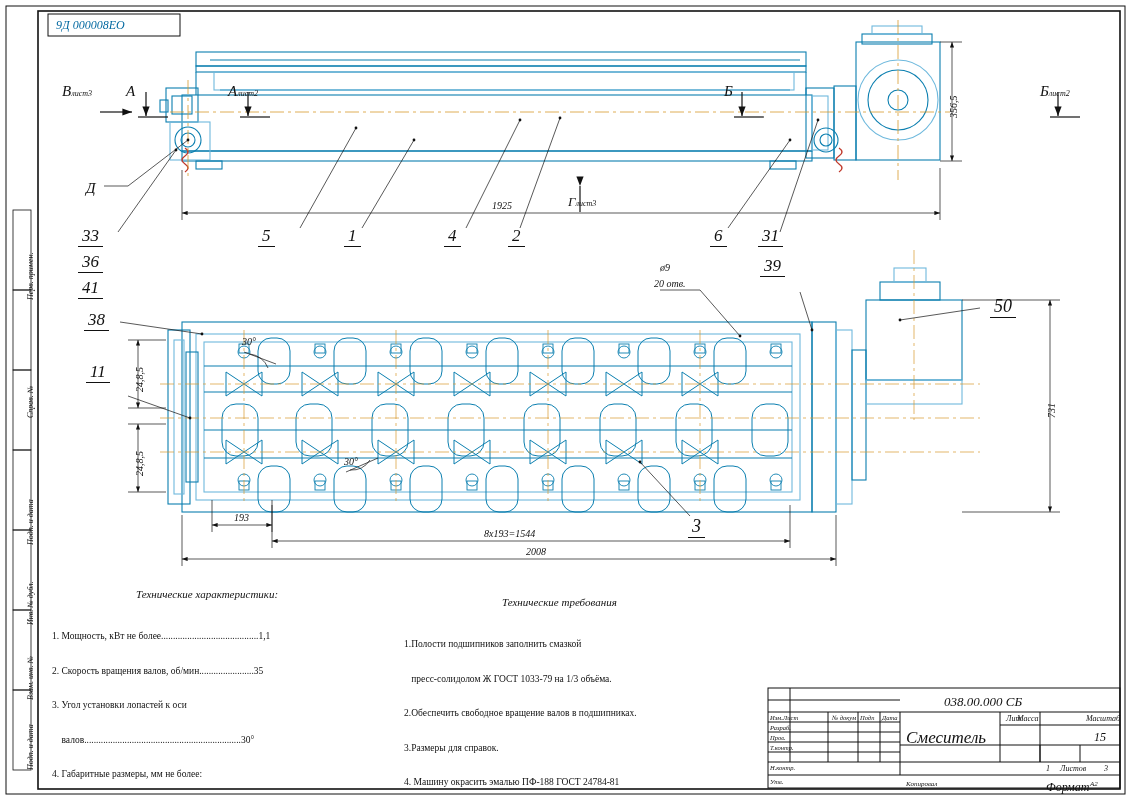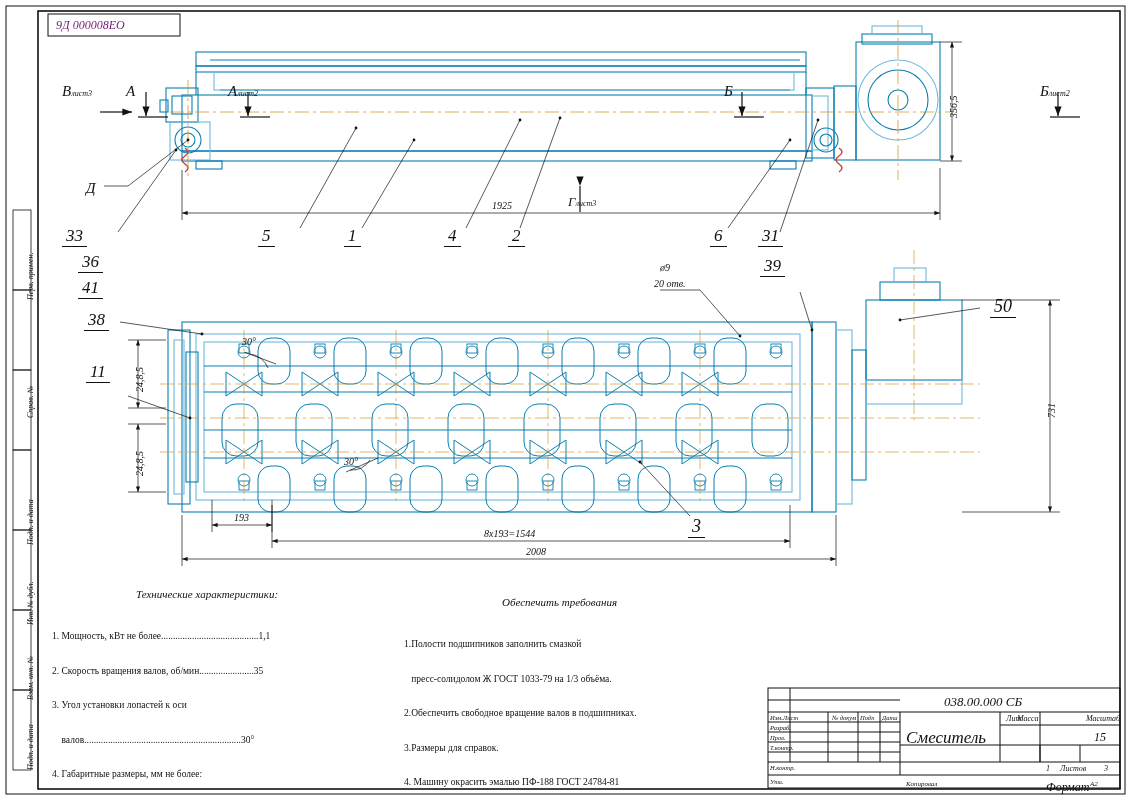--- a/index.html
+++ b/index.html
@@ -1,19 +1,19 @@
 <!DOCTYPE html>
 <html><head>
 <meta charset="utf-8">
 <style>
   html,body{margin:0;padding:0;background:#fff;}
   body{width:1131px;height:800px;font-family:"Liberation Sans",sans-serif;overflow:hidden;}
   #sheet{position:relative;width:1131px;height:800px;background:#ffffff;}
   .abs{position:absolute;}
-  .txt{font-family:"Liberation Serif",serif;color:#701a75;white-space:pre;}
+  .txt{font-family:"Liberation Serif",serif;color:#0369a1;white-space:pre;}
   .it{font-style:italic;}
   svg{position:absolute;left:0;top:0;}
   .lbl{font-family:"Liberation Serif",serif;font-style:italic;color:#111;white-space:pre;}
   .xs{font-size:8px;}
   .dimtxt{font-family:"Liberation Serif",serif;font-style:italic;font-size:10px;color:#111;}
   .techlist{font-family:"Liberation Serif",serif;font-size:9.5px;color:#111;line-height:11.5px;white-space:pre;}
   .rot{transform-origin:0 0;}
 </style>
 </head>
 <body>
@@ -361,21 +361,21 @@
   <div class="abs dimtxt" style="left:234px;top:512px;">193</div>
   <div class="abs dimtxt" style="left:484px;top:528px;">8х193=1544</div>
   <div class="abs dimtxt" style="left:526px;top:546px;">2008</div>
   <div class="abs dimtxt rot" style="left:134px;top:392px;transform:rotate(-90deg);">24,8,5</div>
   <div class="abs dimtxt rot" style="left:134px;top:476px;transform:rotate(-90deg);">24,8,5</div>
   <div class="abs dimtxt" style="left:660px;top:262px;">ø9</div>
   <div class="abs dimtxt" style="left:654px;top:278px;">20 отв.</div>
   <div class="abs dimtxt" style="left:242px;top:336px;">30°</div>
   <div class="abs dimtxt" style="left:344px;top:456px;">30°</div>
 
-  <div class="abs" style="left:62px;top:226px;">
+  <div class="abs" style="left:78px;top:226px;">
     <div class="lbl" style="font-size:17px;border-bottom:1.2px solid #111;padding:0 4px;">33</div>
   </div>
   <div class="abs" style="left:78px;top:252px;">
     <div class="lbl" style="font-size:17px;border-bottom:1.2px solid #111;padding:0 4px;">36</div>
   </div>
   <div class="abs" style="left:78px;top:278px;">
     <div class="lbl" style="font-size:17px;border-bottom:1.2px solid #111;padding:0 4px;">41</div>
   </div>
   <div class="abs" style="left:84px;top:310px;">
     <div class="lbl" style="font-size:17px;border-bottom:1.2px solid #111;padding:0 4px;">38</div>
@@ -416,21 +416,21 @@
     <div>1. Мощность, кВт не более.........................................1,1</div>
     <div>2. Скорость вращения валов, об/мин.......................35</div>
     <div>3. Угол установки лопастей к оси</div>
     <div>    валов..................................................................30°</div>
     <div>4. Габаритные размеры, мм не более:</div>
     
     
     
   </div>
 
-  <div class="abs lbl" style="left:502px;top:596px;font-size:11px;">Обеспечить требования</div>
+  <div class="abs lbl" style="left:502px;top:596px;font-size:11px;">Технические требования</div>
   <div class="abs techlist" style="left:404px;top:616px;">
     <div>1.Полости подшипников заполнить смазкой</div>
     <div>   пресс-солидолом Ж ГОСТ 1033-79 на 1/3 объёма.</div>
     <div>2.Обеспечить свободное вращение валов в подшипниках.</div>
     <div>3.Размеры для справок.</div>
     <div>4. Машину окрасить эмалью ПФ-188 ГОСТ 24784-81</div>
     
     
     
     

